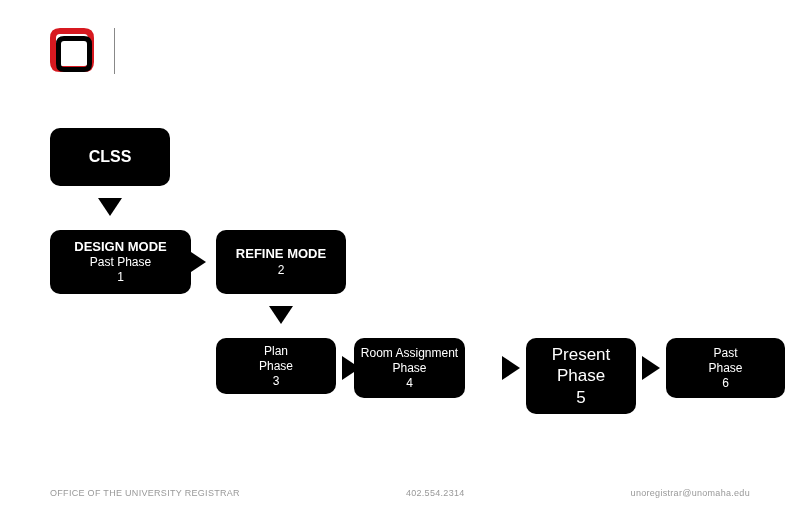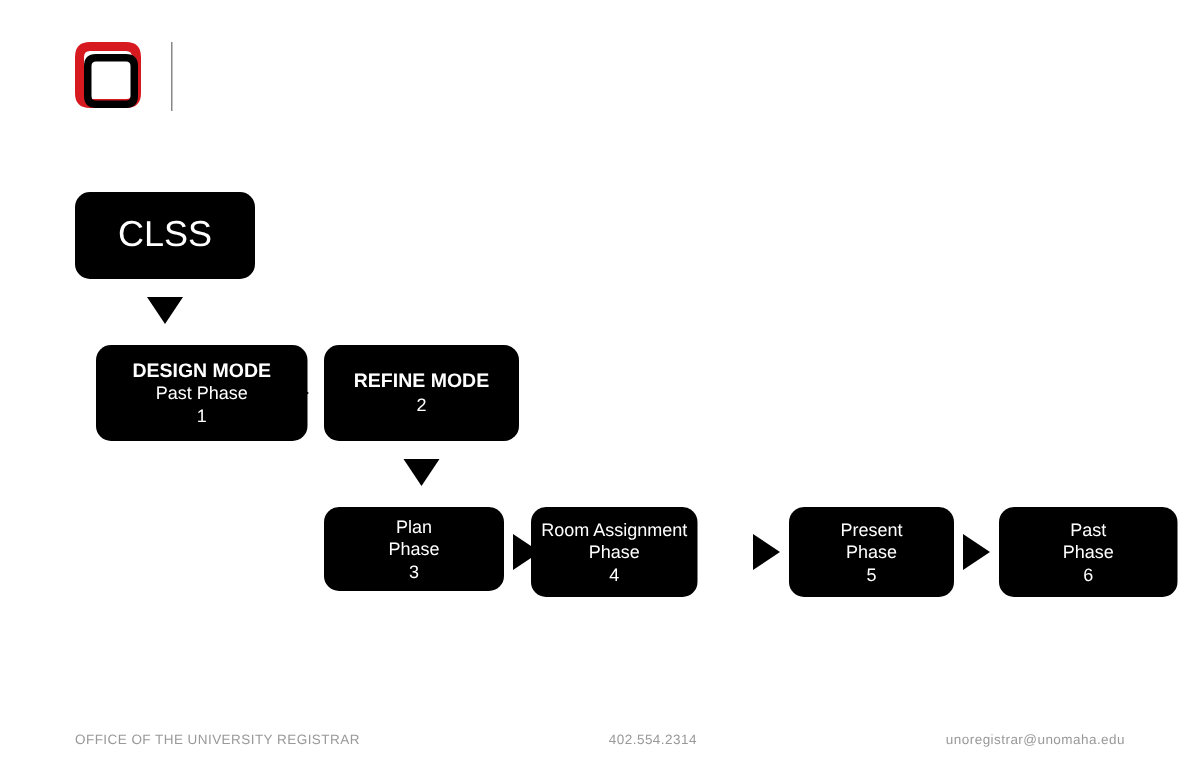--- a/index.html
+++ b/index.html
@@ -62,46 +62,46 @@
     line-height: 1.25;
     padding: 4px 6px;
     box-sizing: border-box;
   }
 
   .box-root {
     top: 0;
     left: 0;
     width: 120px;
     height: 58px;
-    font-size: 24px;
-    font-weight: 400;
+    font-size: 16px;
+    font-weight: 700;
   }
 
   .box1 {
     top: 102px;
-    left: 14px;
+    left: 0;
     width: 141px;
     height: 64px;
   }
   .box1 .l1 { font-weight: 700; font-size: 13px; }
   .box1 .l2 { font-size: 12px; }
   .box1 .l3 { font-size: 12px; }
 
   .box2 {
     top: 102px;
     left: 166px;
     width: 130px;
     height: 64px;
   }
   .box2 .l1 { font-weight: 700; font-size: 13px; }
   .box2 .l3 { font-size: 12px; }
 
   .box3 { top: 210px; left: 166px; width: 120px; height: 56px; font-size: 12px; }
   .box4 { top: 210px; left: 304px; width: 111px; height: 60px; font-size: 12px; }
-  .box5 { top: 210px; left: 476px; width: 110px; height: 60px; font-size: 12px; }
+  .box5 { top: 210px; left: 476px; width: 110px; height: 76px; font-size: 17px; }
   .box6 { top: 210px; left: 616px; width: 119px; height: 60px; font-size: 12px; }
 
   .arrow {
     position: absolute;
     width: 0;
     height: 0;
   }
   .arrow-down {
     border-left: 12px solid transparent;
     border-right: 12px solid transparent;

